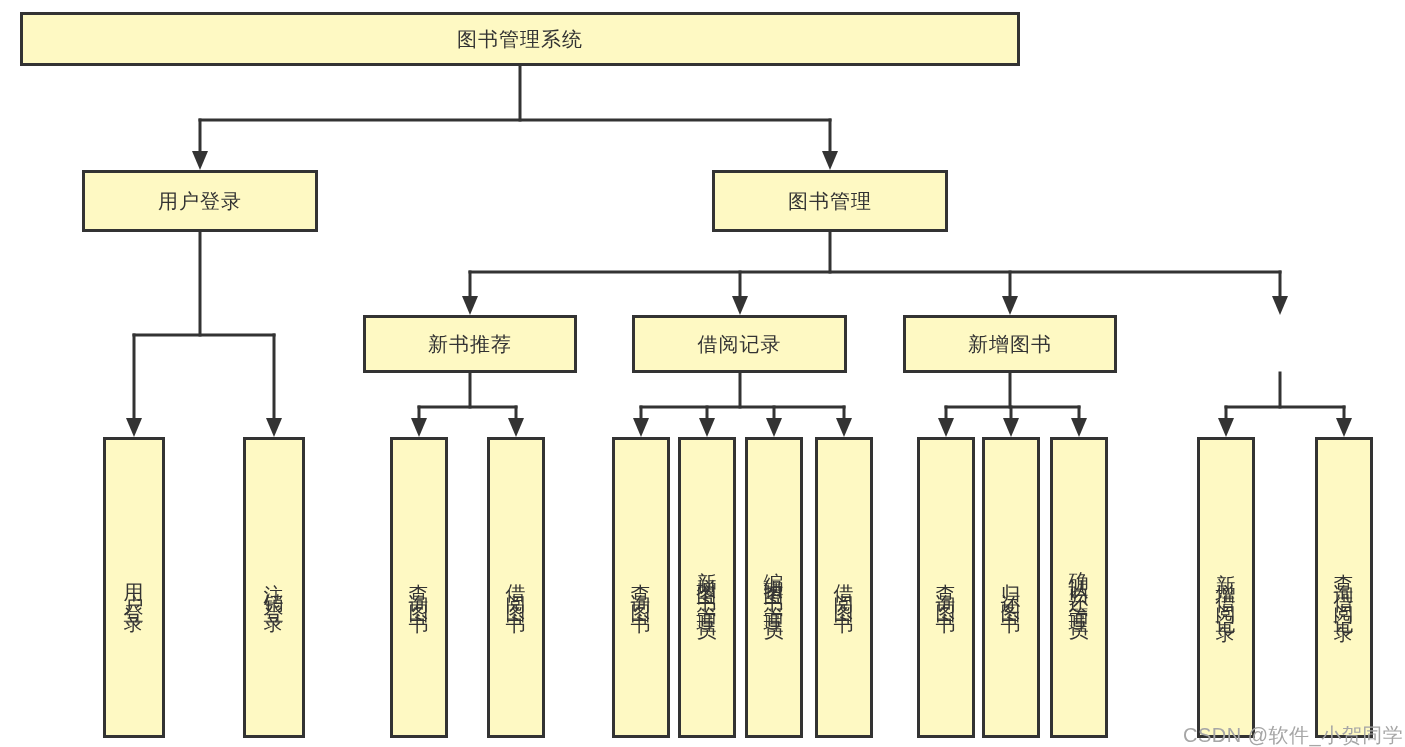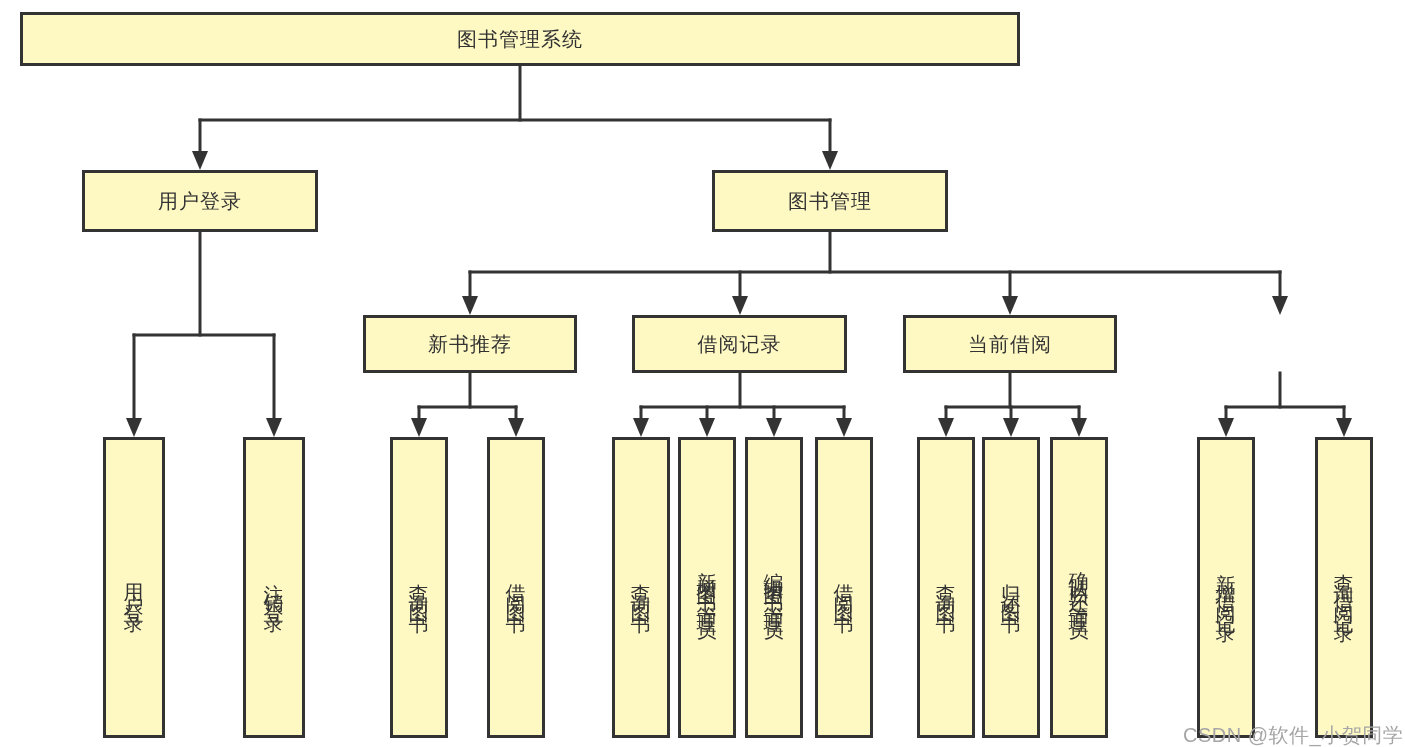--- a/index.html
+++ b/index.html
@@ -127,21 +127,21 @@
     <span>图书管理</span>
   </div>
 
   <div class="node h" style="left:363px;top:315px;width:214px;height:58px">
     <span>新书推荐</span>
   </div>
   <div class="node h" style="left:632px;top:315px;width:215px;height:58px">
     <span>借阅记录</span>
   </div>
   <div class="node h" style="left:903px;top:315px;width:214px;height:58px">
-    <span>当前借阅</span>
+    <span>新增图书</span>
   </div>
 
   <div class="node v" style="left:103px;top:437px;width:62px;height:301px">
     <span>用户登录</span>
   </div>
   <div class="node v" style="left:243px;top:437px;width:62px;height:301px">
     <span>注销登录</span>
   </div>
 
   <div class="node v" style="left:390px;top:437px;width:58px;height:301px">

